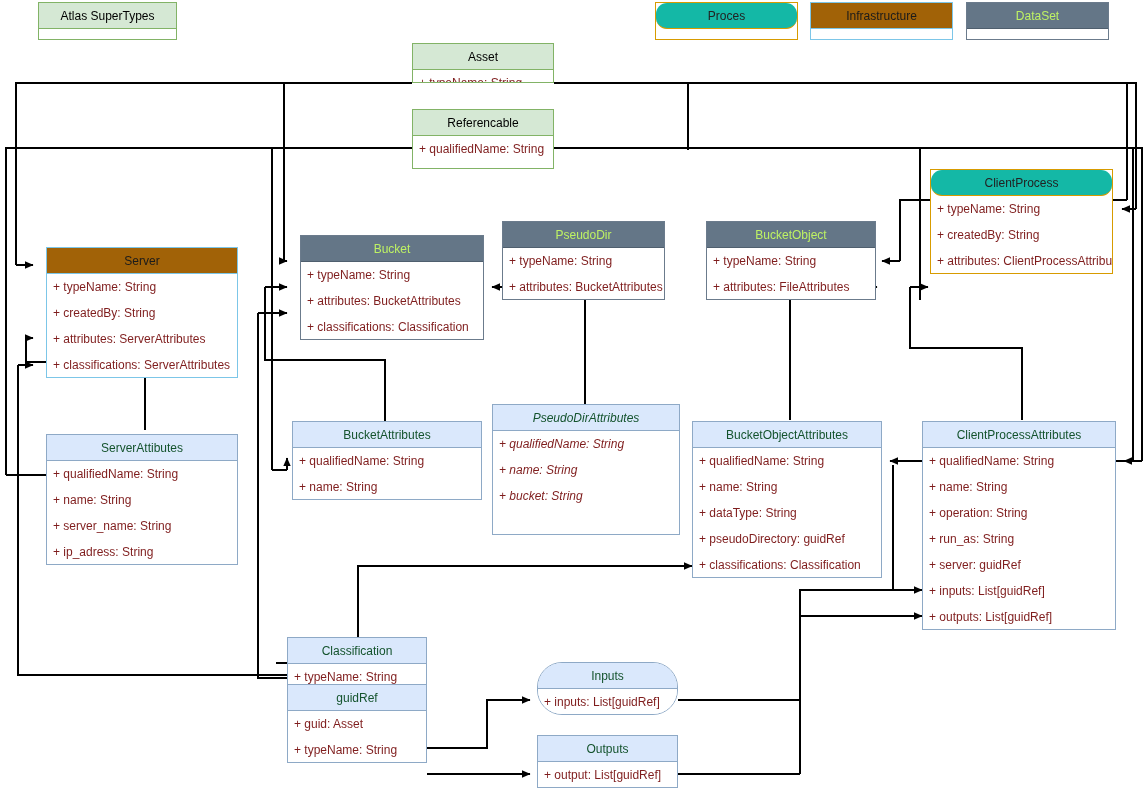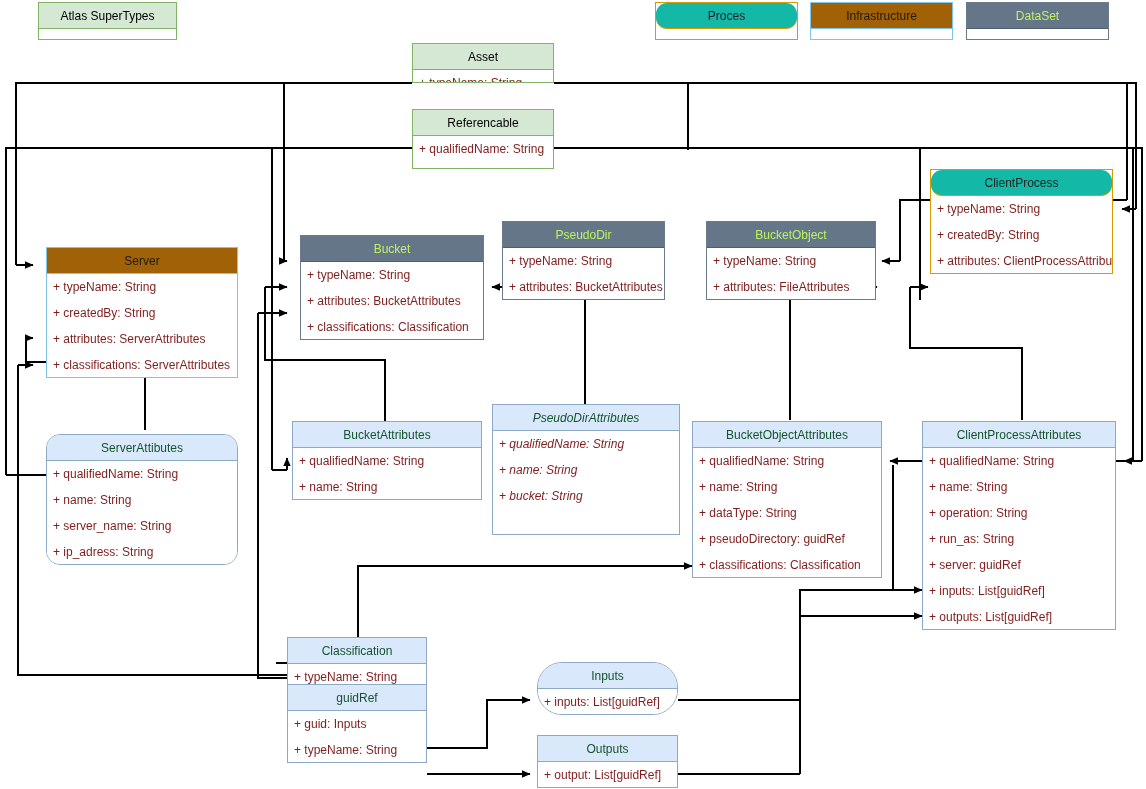--- a/index.html
+++ b/index.html
@@ -191,21 +191,21 @@
   </div>
 
   <div class="node p-blue" style="left:46px;top:247px;width:192px;height:131px;">
     <div class="hdr">Server</div>
     <div class="row">+ typeName: String</div>
     <div class="row">+ createdBy: String</div>
     <div class="row">+ attributes: ServerAttributes</div>
     <div class="row">+ classifications: ServerAttributes</div>
   </div>
 
-  <div class="node p-lblue" style="left:46px;top:434px;width:192px;height:131px;border-radius:14px;">
+  <div class="node p-lblue" style="left:46px;top:434px;width:192px;height:131px;">
     <div class="hdr">ServerAttibutes</div>
     <div class="row">+ qualifiedName: String</div>
     <div class="row">+ name: String</div>
     <div class="row">+ server_name: String</div>
     <div class="row">+ ip_adress: String</div>
   </div>
 
   <div class="node p-gray" style="left:300px;top:235px;width:184px;height:105px;">
     <div class="hdr">Bucket</div>
     <div class="row">+ typeName: String</div>
@@ -265,21 +265,21 @@
     <div class="row">+ outputs: List[guidRef]</div>
   </div>
 
   <div class="node p-lblue" style="left:287px;top:637px;width:140px;height:53px;">
     <div class="hdr">Classification</div>
     <div class="row">+ typeName: String</div>
   </div>
 
   <div class="node p-lblue" style="left:287px;top:684px;width:140px;height:79px;">
     <div class="hdr">guidRef</div>
-    <div class="row">+ guid: Inputs</div>
+    <div class="row">+ guid: Asset</div>
     <div class="row">+ typeName: String</div>
   </div>
 
   <div class="node p-lblue" style="left:537px;top:662px;width:141px;height:53px;border-radius:25px;">
     <div class="hdr">Inputs</div>
     <div class="row">+ inputs: List[guidRef]</div>
   </div>
 
   <div class="node p-lblue" style="left:537px;top:735px;width:141px;height:53px;">
     <div class="hdr">Outputs</div>

